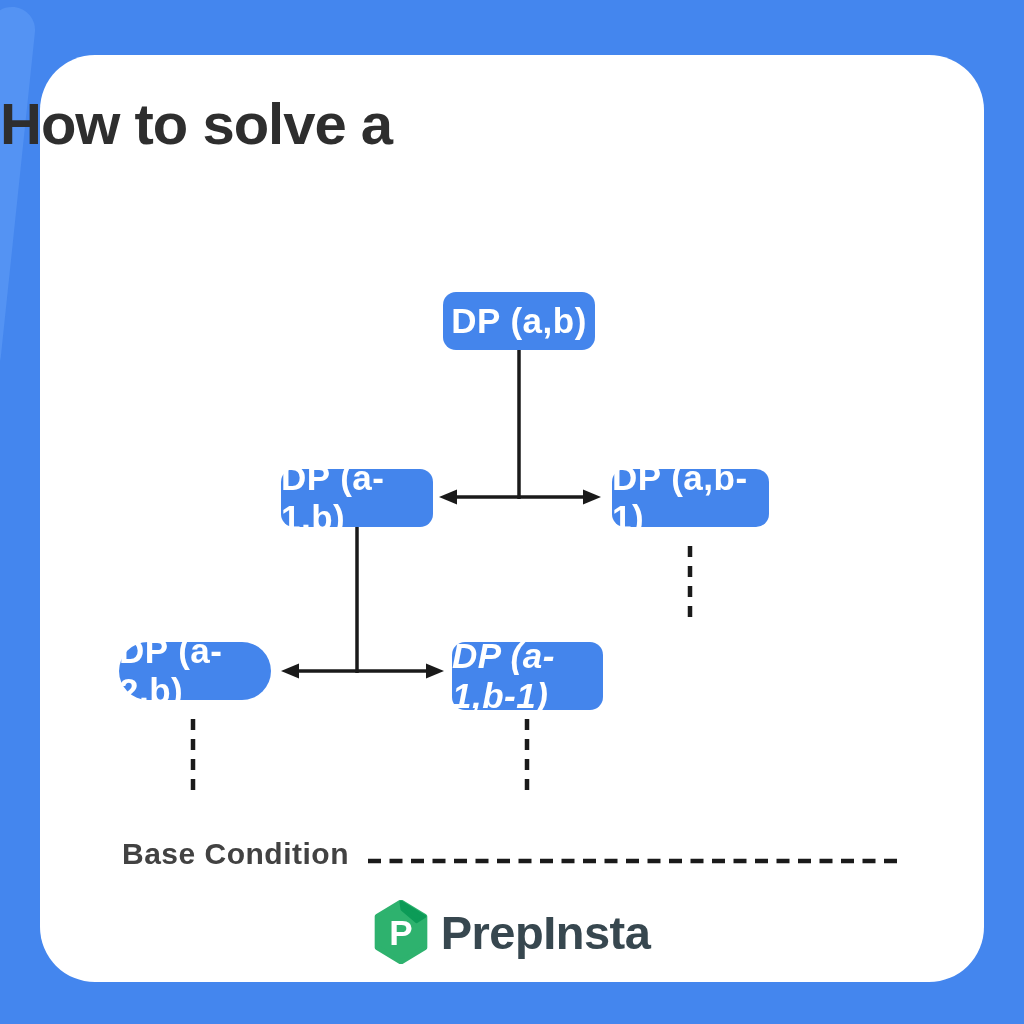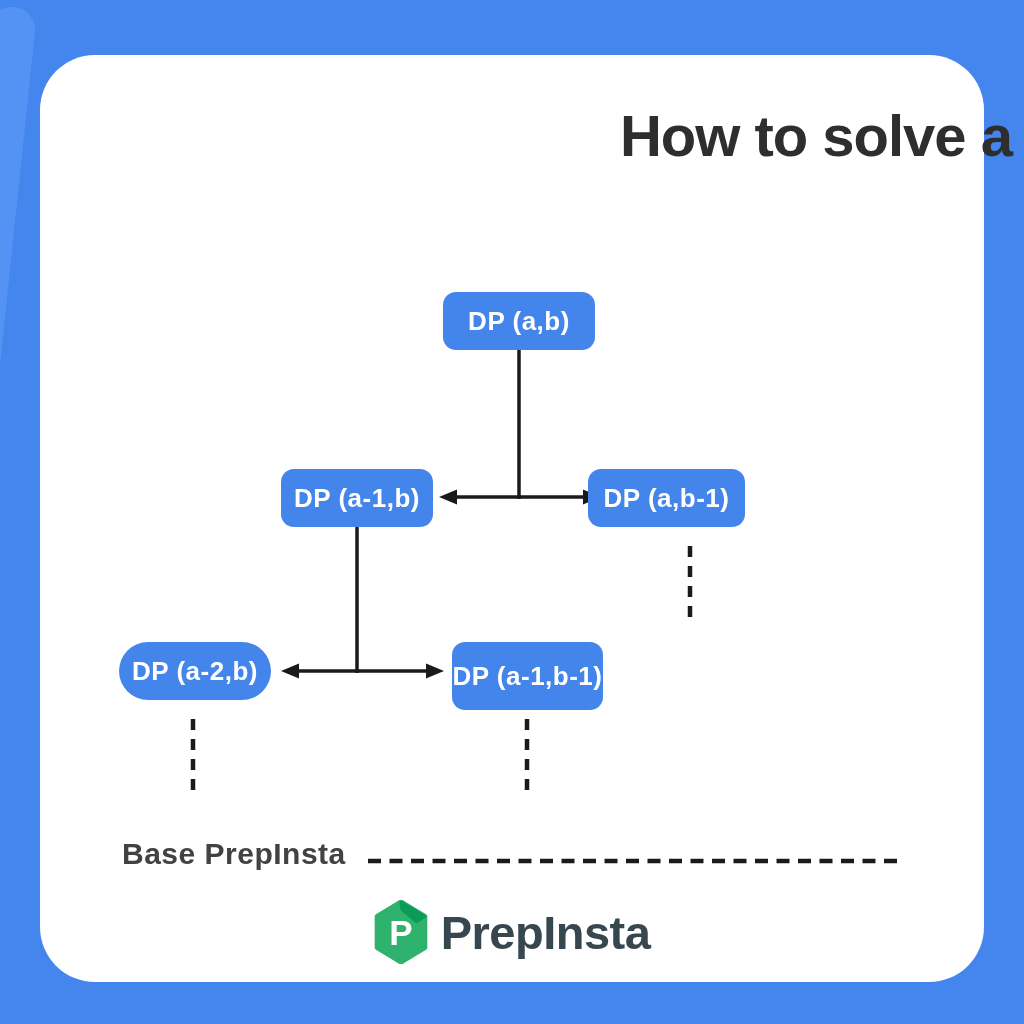--- a/index.html
+++ b/index.html
@@ -23,51 +23,51 @@
     position:absolute;
     left:40px;top:55px;
     width:944px;height:927px;
     background:#FFFFFF;
     border-radius:55px;
     z-index:1;
   }
   .title{
     position:absolute;
     left:0;right:0;top:92px;
-    margin:12px;
-    text-align:right;
+    margin:0;
+    text-align:left;
     font-size:58px;
     line-height:64px;
     font-weight:bold;
     letter-spacing:-1px;
     color:#2E2E2E;
     z-index:3;
   }
   .connectors{
     position:absolute;left:0;top:0;
     z-index:2;
   }
   .node{
     position:absolute;
     background:#4485EC;
     border-radius:13px;
     color:#FFFFFF;
-    font-size:26px;
+    font-size:35px;
     font-weight:bold;
     letter-spacing:0.5px;
     display:flex;
     align-items:center;
     justify-content:center;
     z-index:3;
   }
   .node.n-ab   {left:443px;top:292px;width:152px;height:58px;}
-  .node.n-a1b  {left:281px;top:469px;width:152px;height:58px;text-align:right;}
-  .node.n-ab1  {left:588px;top:469px;width:157px;height:58px;}
+  .node.n-a1b  {left:281px;top:469px;width:152px;height:58px;}
+  .node.n-ab1  {left:612px;top:469px;width:157px;height:58px;}
   .node.n-a2b  {left:119px;top:642px;width:152px;height:58px;border-radius:29px;}
-  .node.n-a1b1 {left:452px;top:642px;width:151px;height:68px;}
+  .node.n-a1b1 {left:452px;top:642px;width:151px;height:68px;font-style:italic;}
   .base-label{
     position:absolute;
     left:122px;top:837px;
     font-size:30px;
     font-weight:bold;
     color:#424242;
     letter-spacing:0.5px;
     z-index:3;
   }
   .logo{
@@ -113,21 +113,21 @@
 </svg>
 
 <h1 class="title"><span>How to solve a</span><br></h1>
 
 <div class="node n-ab">DP (a,b)</div>
 <div class="node n-a1b">DP (a-1,b)</div>
 <div class="node n-ab1">DP (a,b-1)</div>
 <div class="node n-a2b">DP (a-2,b)</div>
 <div class="node n-a1b1">DP (a-1,b-1)</div>
 
-<div class="base-label">Base PrepInsta</div>
+<div class="base-label">Base Condition</div>
 
 <div class="logo">
   <svg width="54" height="64" viewBox="0 0 52 62">
     <polygon points="26,2 49,16 49,46 26,60 3,46 3,16" fill="#2EB26E" stroke="#2EB26E" stroke-width="5" stroke-linejoin="round"></polygon>
     <polygon points="26,2 49,16 41,21 27,9" fill="#0C9B57" stroke="#0C9B57" stroke-width="3" stroke-linejoin="round"></polygon>
     <text x="26" y="44" text-anchor="middle" font-family="Liberation Sans, sans-serif" font-size="34" font-weight="bold" fill="#FFFFFF">P</text>
   </svg>
   <div class="logo-text">PrepInsta</div>
 </div>
 

